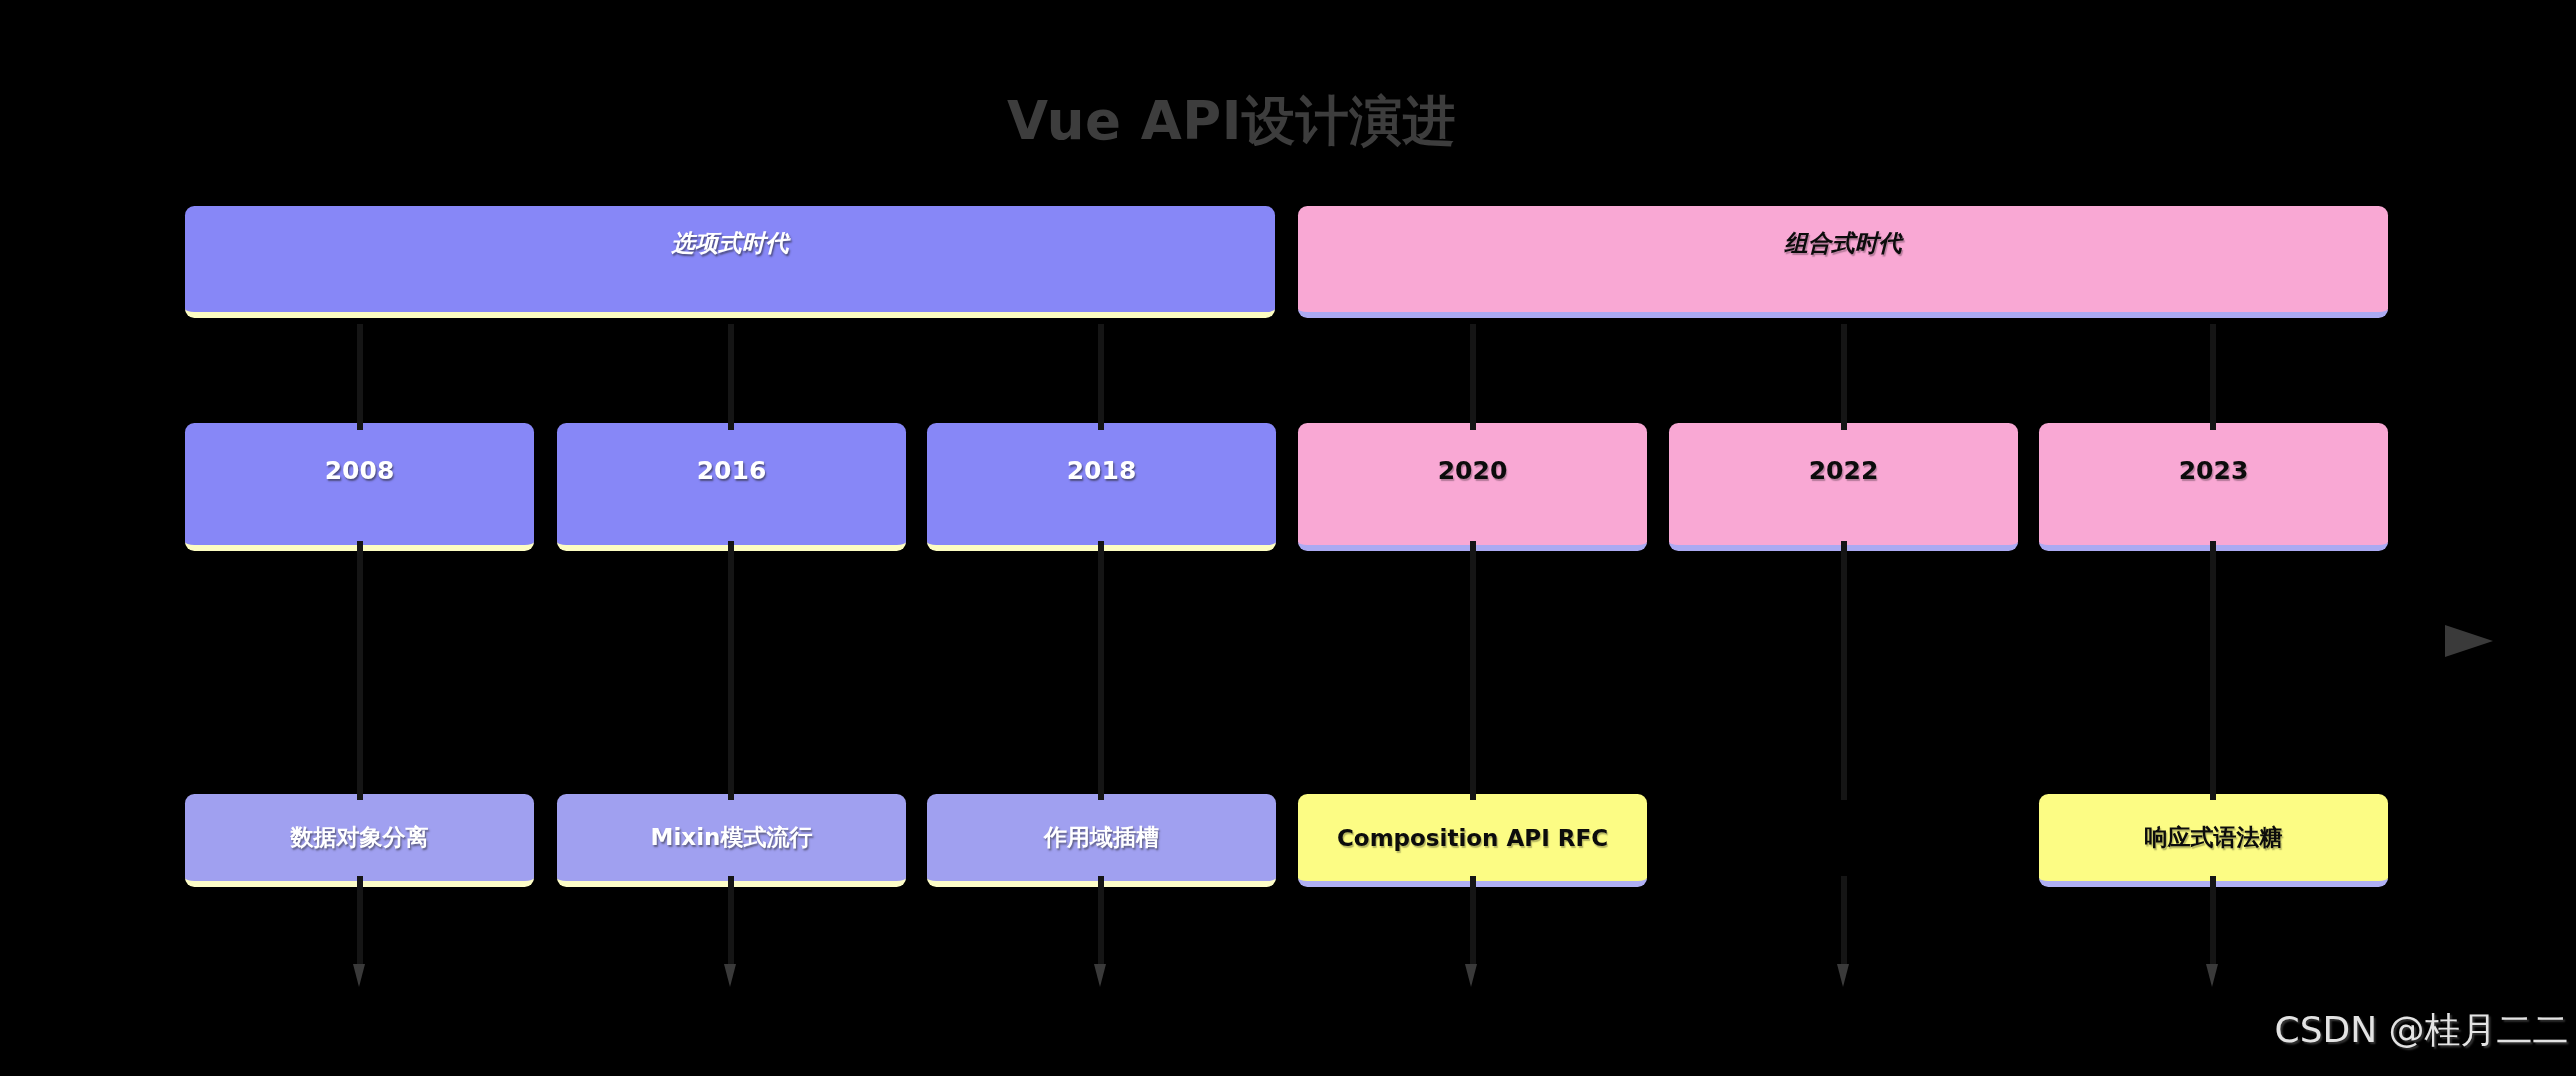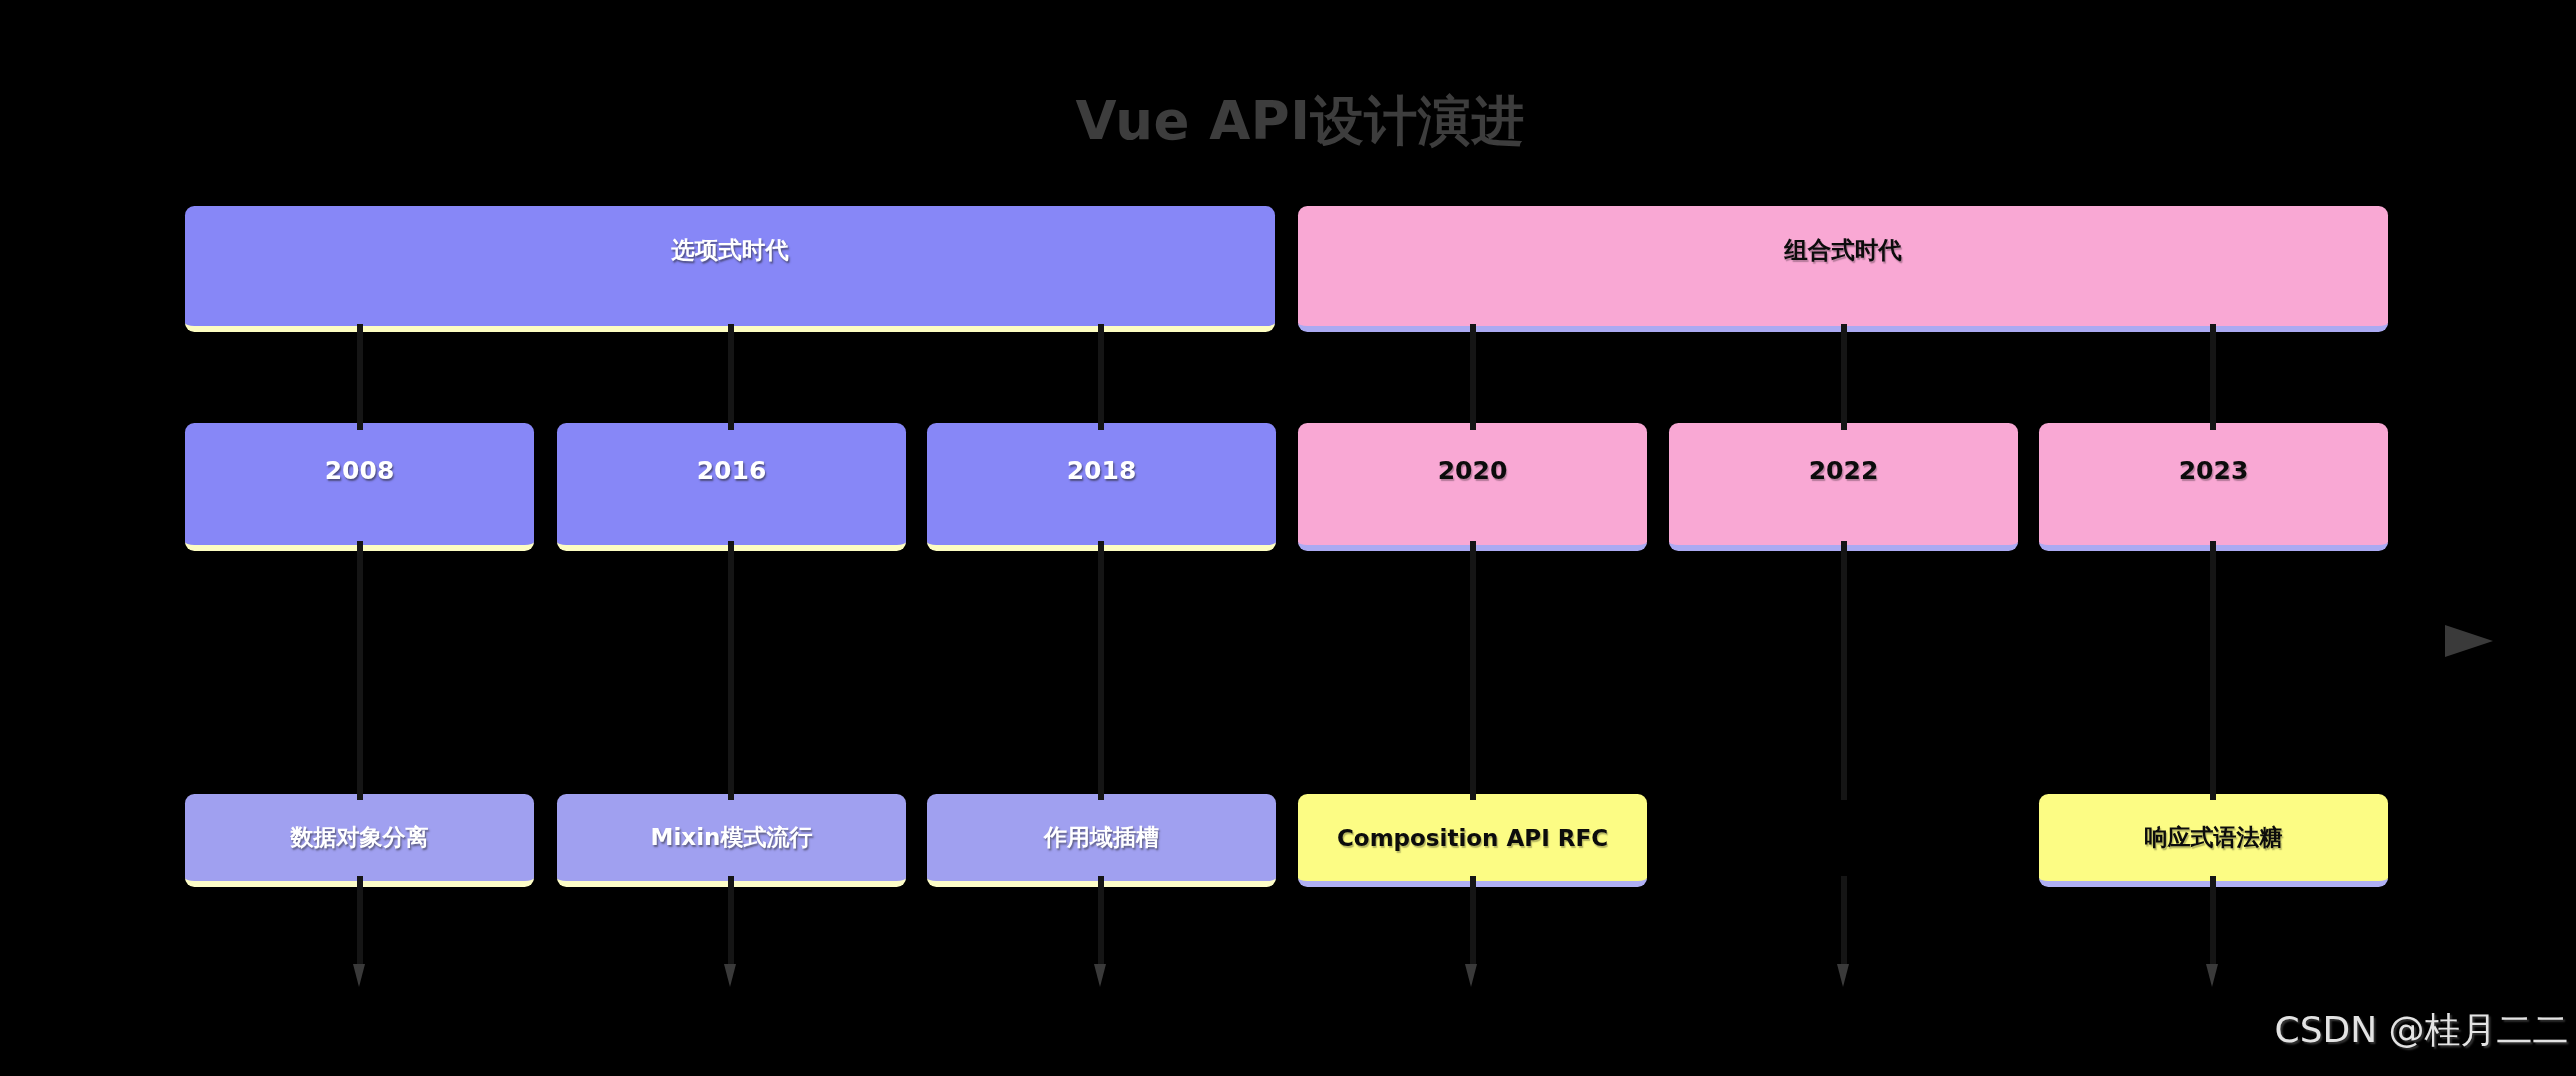--- a/index.html
+++ b/index.html
@@ -5,38 +5,38 @@
   html,body{margin:0;padding:0;background:#000;}
   .canvas{
     position:relative;
     width:2576px;height:1076px;
     background:#000;
     overflow:hidden;
     font-family:"DejaVu Sans","Liberation Sans",sans-serif;
   }
   .title{
     position:absolute;
-    left:1043px;top:91px;width:482px;
-    text-align:right;
+    left:1007px;top:91px;width:482px;
+    text-align:left;
     font-size:53px;font-weight:700;line-height:1.15;
     color:#3d3d3d;
     letter-spacing:0.6px;
     margin:0;
   }
   .box{
     position:absolute;
     box-sizing:border-box;
     display:flex;align-items:center;justify-content:center;
     border-radius:9.3px;
     font-size:23.5px;font-weight:700;
     text-align:center;
     z-index:2;
   }
   
-  .era{top:206px;height:126px;padding-bottom:32px;}
+  .era{top:206px;height:112px;padding-bottom:32px;font-style:italic;}
   .era.purple{left:185px;width:1090px;}
   .era.yellow{left:1298px;width:1090px;}
   
   .year{top:423px;height:128px;padding-bottom:27px;font-size:25px;}
   
   .event{top:794px;height:93px;font-size:23px;}
   .c0{left:185px;width:349px;}
   .c1{left:557px;width:349px;}
   .c2{left:927px;width:349px;}
   .c3{left:1298px;width:349px;}

